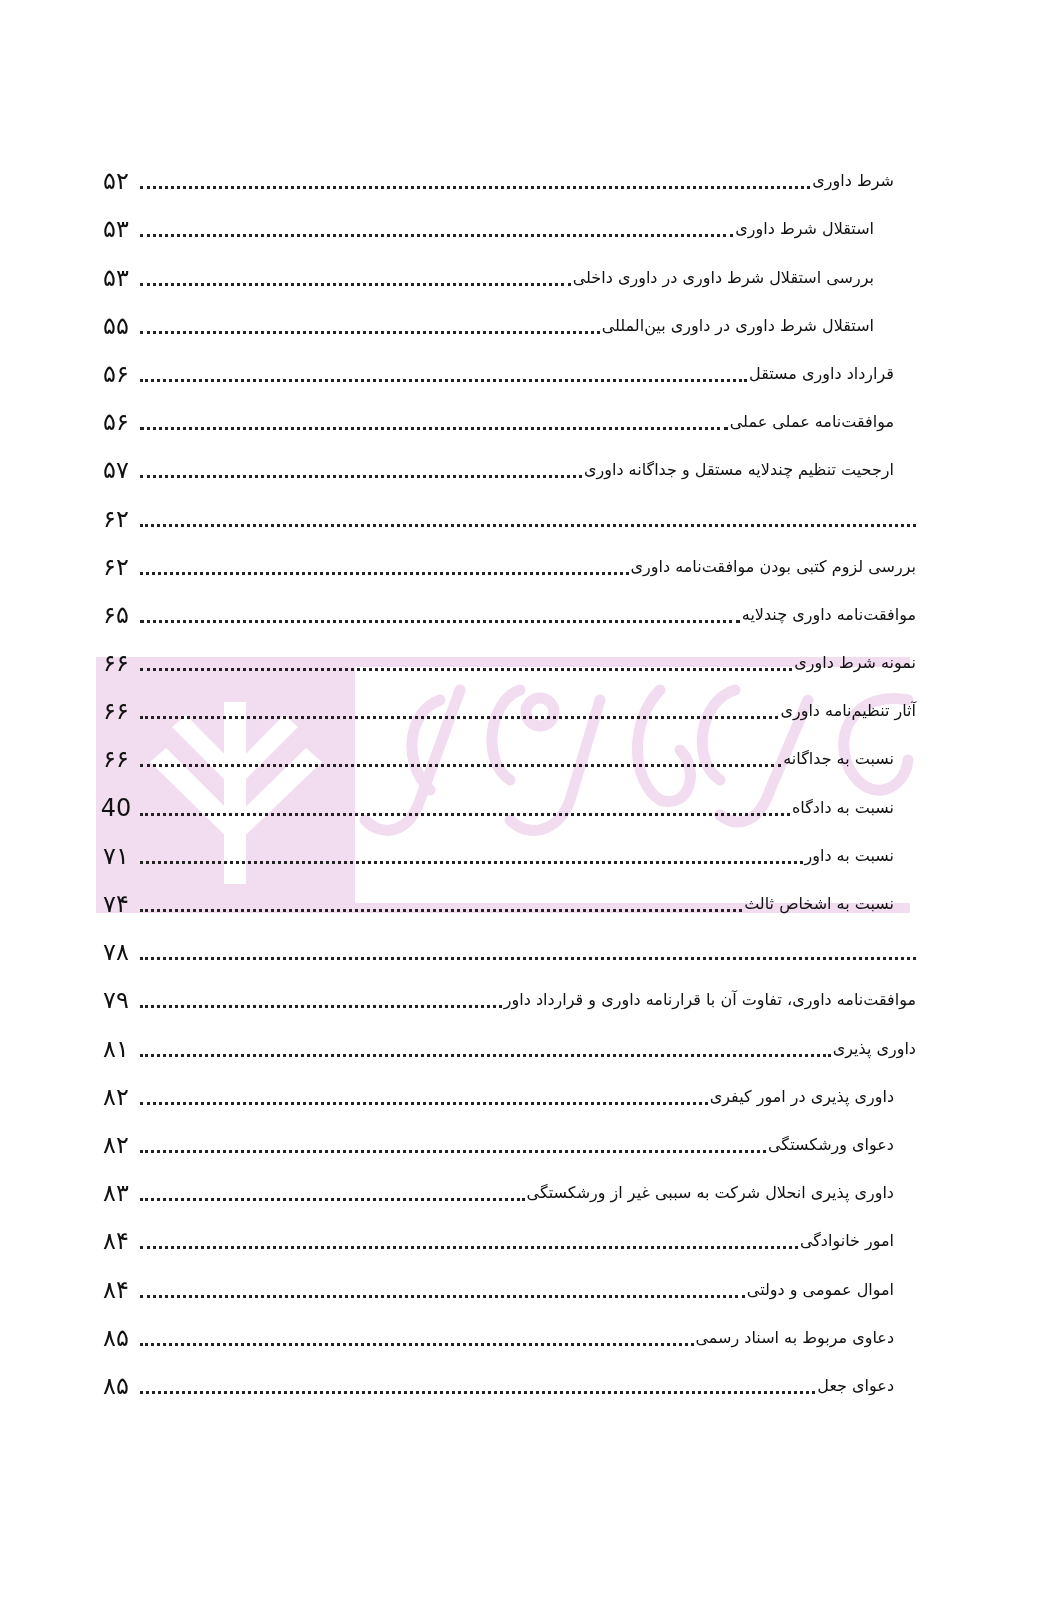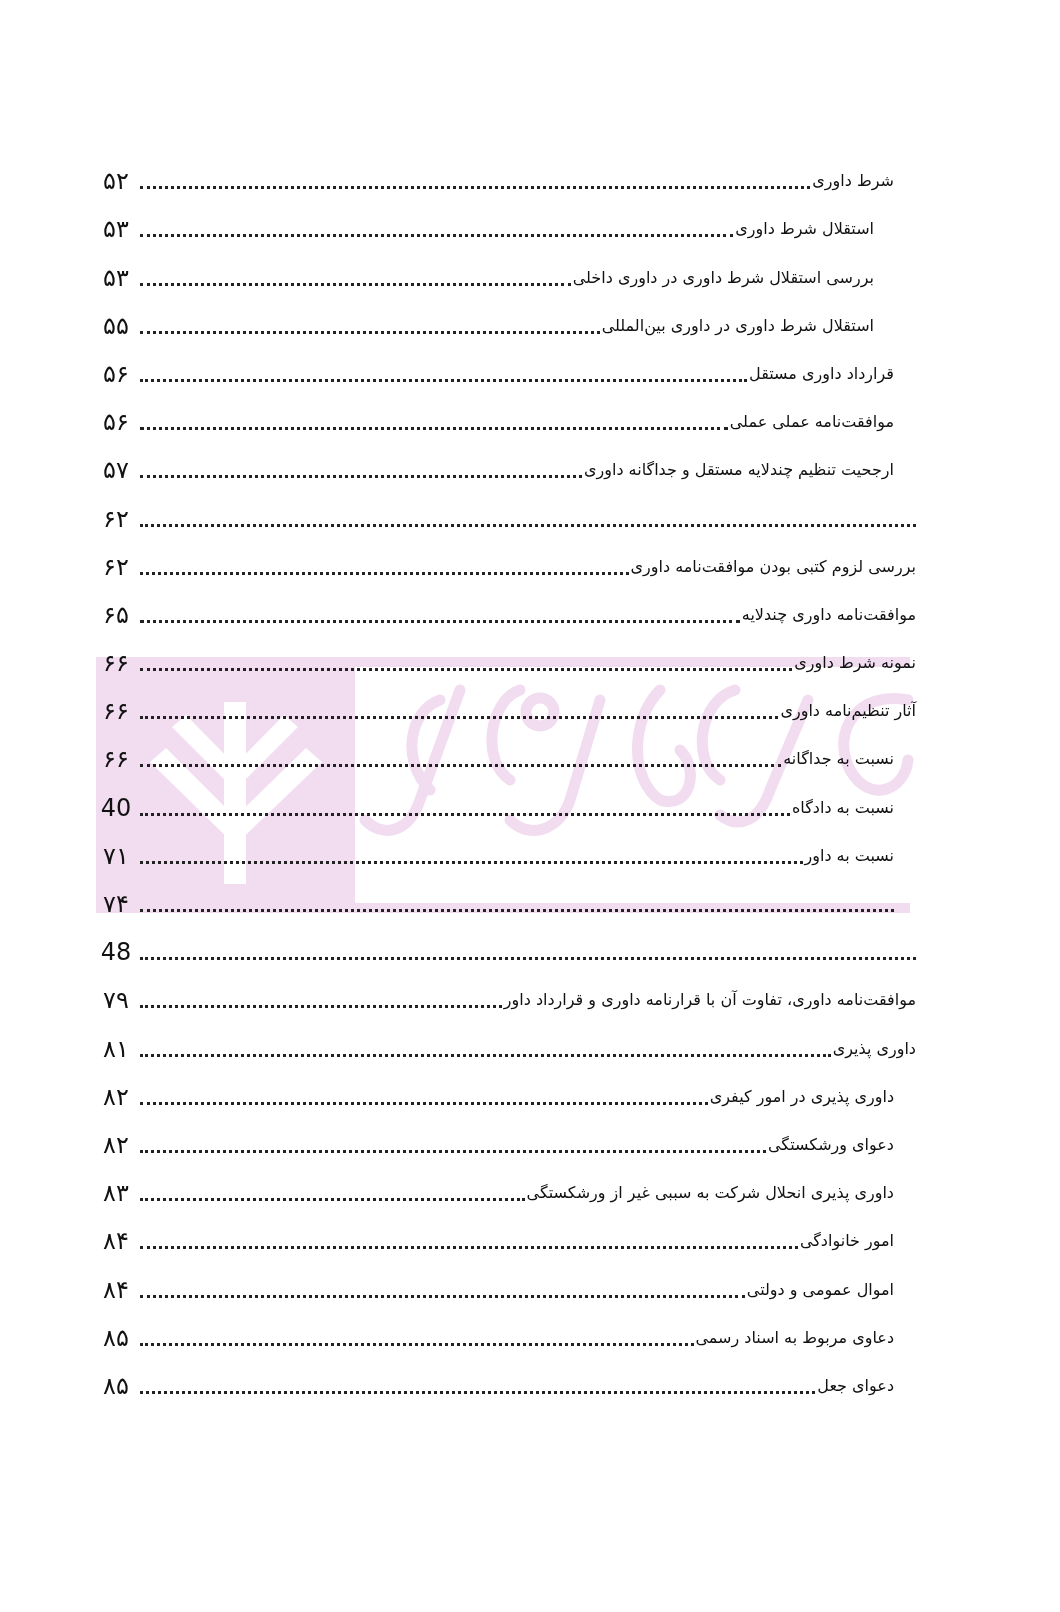--- a/index.html
+++ b/index.html
@@ -169,26 +169,27 @@
       <span class="title">نسبت به دادگاه</span>
       <span class="leader"></span>
       <span class="page">40</span>
     </div>
     <div class="toc-row lvl-1">
       <span class="title">نسبت به داور</span>
       <span class="leader"></span>
       <span class="page">۷۱</span>
     </div>
     <div class="toc-row lvl-1">
+      <span class="title">نسبت به اشخاص ثالث</span>
       <span class="leader"></span>
       <span class="page">۷۴</span>
     </div>
     <div class="toc-row lvl-0">
       <span class="leader"></span>
-      <span class="page">48</span>
+      <span class="page">۷۸</span>
     </div>
     <div class="toc-row lvl-0">
       <span class="title">موافقت‌نامه داوری، تفاوت آن با قرارنامه داوری و قرارداد داور</span>
       <span class="leader"></span>
       <span class="page">۷۹</span>
     </div>
     <div class="toc-row lvl-0">
       <span class="title">داوری پذیری</span>
       <span class="leader"></span>
       <span class="page">۸۱</span>

